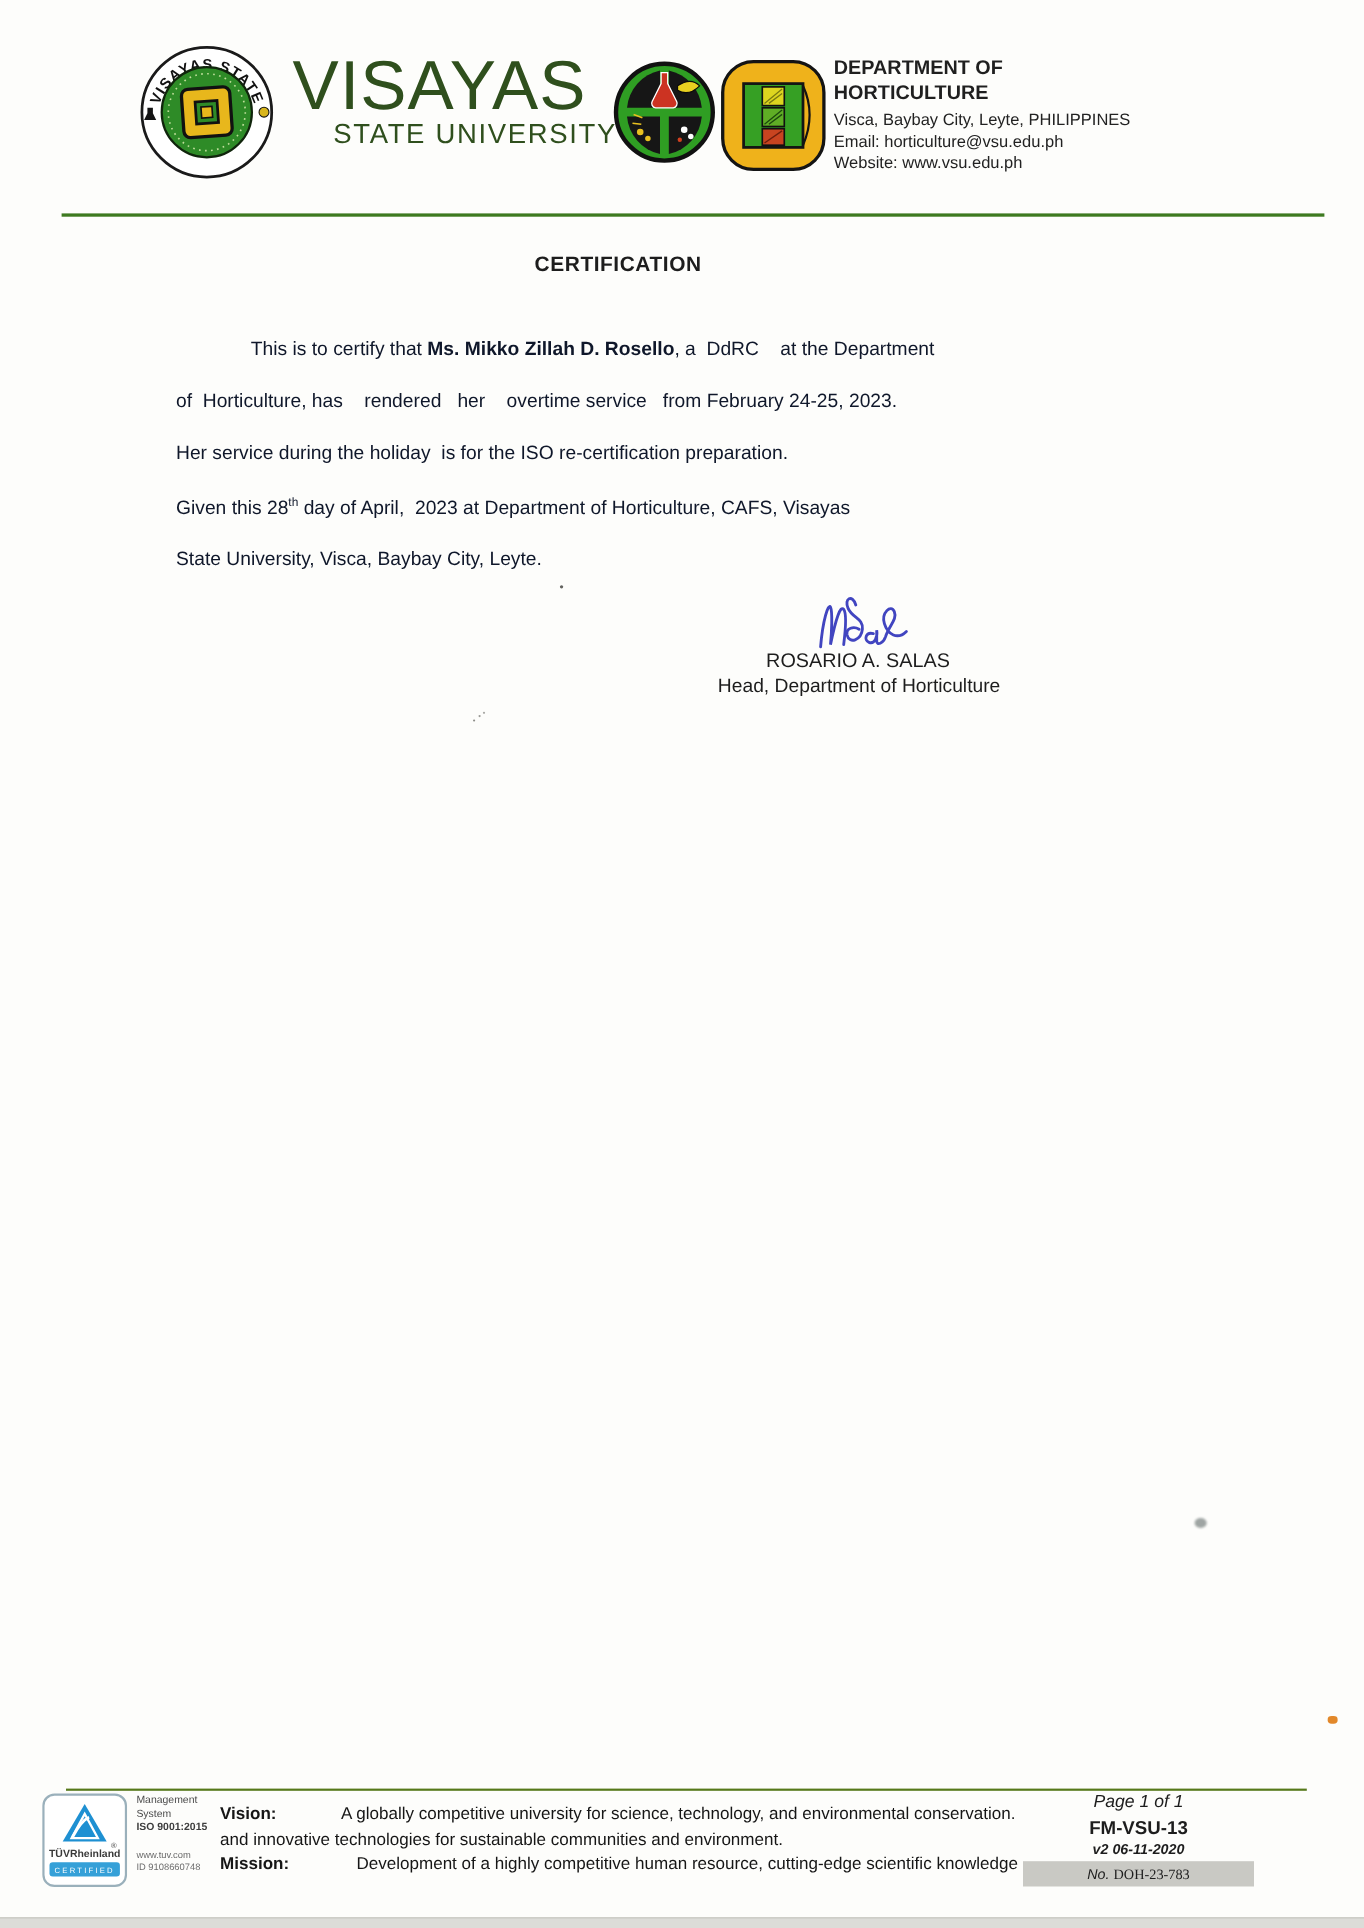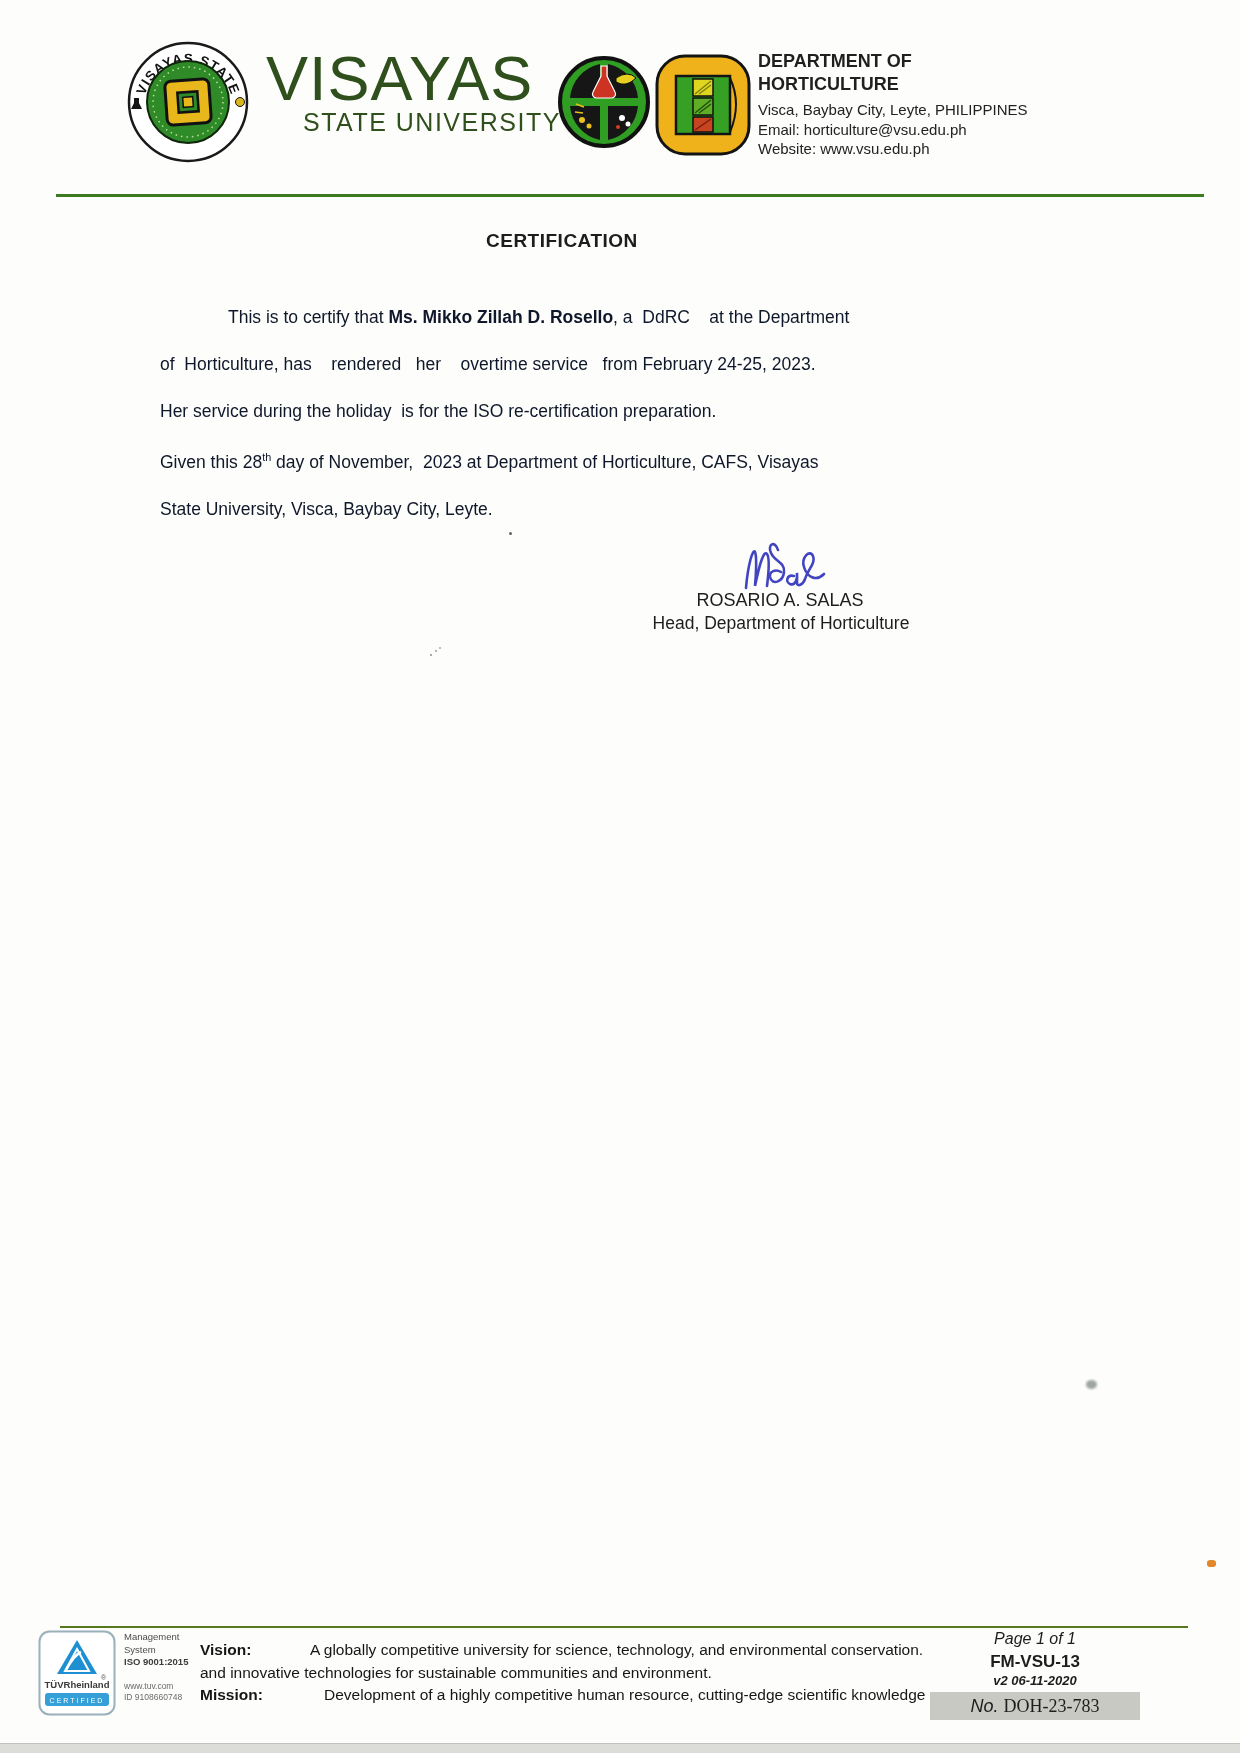--- a/index.html
+++ b/index.html
@@ -39,21 +39,21 @@
   .tuv-iso{font-weight:bold;color:#3d3d3d;}
   .tuv-small{font-size:8.5px;line-height:11px;color:#6b6b6b;margin-top:12px;}
   .vm{left:200px;top:1639px;font-size:15.5px;line-height:22.5px;color:#161616;width:760px;}
   .vm-label{display:inline-block;font-weight:bold;}
   .vm-label.v{width:110px;}
   .vm-label.m{width:124px;}
   .pageinfo{left:930px;top:1630px;width:210px;text-align:center;}
   .pi-page{font-style:italic;font-size:16px;}
   .pi-form{font-weight:bold;font-size:17px;margin-top:4px;}
   .pi-ver{font-style:italic;font-size:13px;font-weight:bold;margin-top:1px;}
-  .pi-no{margin-top:4px;background:#c9c9c4;padding:4px 0 3px 0;font-size:18px;}
+  .pi-no{margin-top:4px;background:#c9c9c4;padding:4px 0 3px 0;font-size:13px;}
   .pi-no .no-label{font-style:italic;}
   .pi-no .no-value{font-family:"Liberation Serif", serif;}
 
   
   .art-band{left:0;top:1743px;width:1240px;height:10px;background:#dcdcd8;border-top:1px solid #c3c3be;}
   .art-dot-right{left:1086px;top:1380px;width:11px;height:9px;background:#9fa5a3;border-radius:50%;filter:blur(1px);}
   .art-orange{left:1207px;top:1560px;width:9px;height:7px;background:#e2882a;border-radius:40%;filter:blur(.5px);}
   .art-specks{left:430px;top:654px;width:2px;height:2px;background:#8d8d89;border-radius:50%;
               box-shadow:5px -4px 0 #9a9a96, 9px -7px 0 #a8a8a4;}
   .art-period{left:509px;top:532px;width:3px;height:3px;background:#62625e;border-radius:50%;}
@@ -136,21 +136,21 @@
   </div>
 
   <div class="abs header-rule"></div>
 
   <div class="abs doc-title">CERTIFICATION</div>
 
   <div class="abs body-text">
     <div class="bline indent"><span>This is to certify that </span><span class="bname">Ms. Mikko Zillah D. Rosello</span><span>, a  DdRC    at the Department</span></div>
     <div class="bline">of  Horticulture, has    rendered   her    overtime service   from February 24-25, 2023.</div>
     <div class="bline">Her service during the holiday  is for the ISO re-certification preparation.</div>
-    <div class="bline"><span>Given this 28</span><sup>th</sup><span> day of November,  2023 at Department of Horticulture, CAFS, Visayas</span></div>
+    <div class="bline"><span>Given this 28</span><sup>th</sup><span> day of April,  2023 at Department of Horticulture, CAFS, Visayas</span></div>
     <div class="bline">State University, Visca, Baybay City, Leyte.</div>
   </div>
 
   <div class="abs" style="left:740px;top:524px;width:104px;height:76px;">
     <svg width="104" height="76" viewBox="0 0 104 76">
       <g fill="none" stroke="#4145c0" stroke-width="2.6" stroke-linecap="round">
         <path d="M6,64 C8,40 13,24 15,28 C17,32 16,52 15,62 C20,38 24,26 27,30 C30,34 28,54 27,62"></path>
         <path d="M38,26 C35,16 27,20 31,29 C35,38 45,38 44,48 C43,58 32,62 30,53 C29,47 36,45 41,48"></path>
         <path d="M54,52 C47,50 45,58 50,60 C55,62 58,55 57,49 L57,59 C57,63 63,61 65,55 C68,45 76,39 73,32 C70,25 61,33 64,43 C67,53 76,58 84,50"></path>
       </g>

